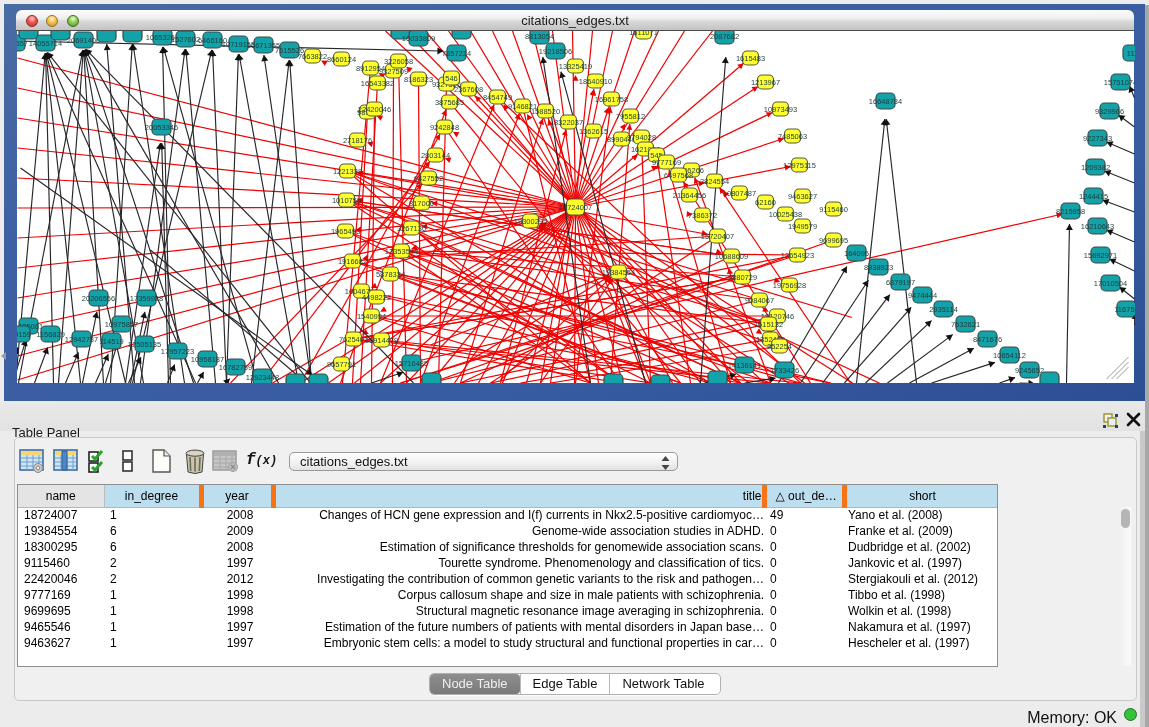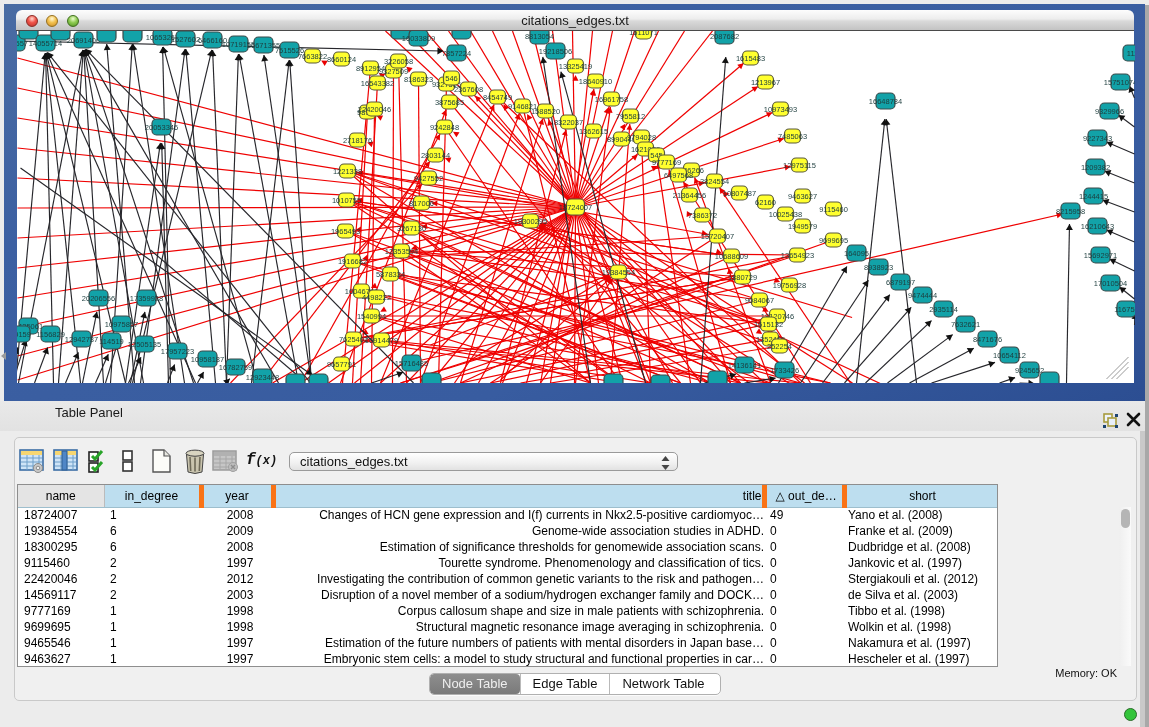--- a/index.html
+++ b/index.html
@@ -12,21 +12,21 @@
   background:linear-gradient(180deg,#fdfdfd 0%,#ededed 45%,#d9d9d9 55%,#c3c3c3 100%);
   border-bottom:1px solid #4a4a4a; }
 #titlebar .title { position:absolute; left:0; right:0; top:3px; text-align:center; font-size:13px; color:#1a1a1a; }
 .tl { position:absolute; top:15px; width:12px; height:12px; border-radius:50%; }
 #tl1 { left:10px; background:radial-gradient(circle at 50% 28%,#ffc9c0 5%,#ef5348 45%,#d9453b 70%,#9e332b 100%); border:0.5px solid #8e2c25;}
 #tl2 { left:30px; background:radial-gradient(circle at 50% 28%,#fff3c8 5%,#f2c14e 45%,#e2a93c 70%,#a87c22 100%); border:0.5px solid #96701e;}
 #tl3 { left:51px; background:radial-gradient(circle at 50% 28%,#e2f7c0 5%,#8ecb52 45%,#72b33c 70%,#497d24 100%); border:0.5px solid #416f1f;}
 #canvas { position:absolute; left:17px; top:31px; width:1117px; height:352px; background:#fff; }
 
 #panelhead { position:absolute; left:0; top:401px; width:1149px; height:30px; background:linear-gradient(180deg,#e9e9e9,#e2e2e2); }
-#panelhead .t { position:absolute; left:12px; top:4px; font-size:13px; color:#1a1a1a;margin-left:43px; }
+#panelhead .t { position:absolute; left:12px; top:24px; font-size:13px; color:#1a1a1a; }
 #inner { position:absolute; left:14px; top:437px; width:1123px; height:264px; background:#f0f0f0; border:1px solid #c9c9c9; border-radius:5px; }
 
 .ic { position:absolute; top:449px; }
 #dropdown { position:absolute; left:289px; top:452px; width:389px; height:19px; border:1px solid #9a9a9a; border-radius:5px;
   background:linear-gradient(180deg,#ffffff,#f0f0f0 60%,#e2e2e2); font-size:13px; color:#111; padding:1px 0 0 10px; }
 
 #tbl { position:absolute; left:17px; top:484px; width:981px; height:183px; background:#fff; border:1px solid #8e8e8e; overflow:hidden; }
 table { border-collapse:collapse; table-layout:fixed; width:1078px; font-size:12px; color:#000; }
 th { background:#bddeef; font-weight:normal; font-size:12px; height:22px; border-right:5px solid #f97316; border-bottom:1px solid #9dbecd; text-align:center; }
 th.c1 { background:#e4e4e4; border-right:1px solid #bbb; }
@@ -37,21 +37,21 @@
 td.c6 { padding-left:4px; } td.c7 { padding-left:7px; }
 
 #sbar { position:absolute; left:1119px; top:507px; width:12px; height:159px; background:linear-gradient(90deg,#efefef,#fafafa); }
 #sthumb { position:absolute; left:1121px; top:509px; width:9px; height:19px; background:#b5b5b5; border-radius:5px; }
 
 #tabs { position:absolute; left:429px; top:673px; width:292px; height:22px; border:1px solid #b0b0b0; border-radius:5px; background:#fff; font-size:13px; display:flex; overflow:hidden; box-shadow:0 1px 0 rgba(255,255,255,.7);}
 #tabs div { padding:2px 12px 0 12px; color:#111; }
 #tabs .sel { background:linear-gradient(180deg,#8e8e8e,#7a7a7a); color:#efefef; border-radius:4px; }
 #tabs .sep { width:1px; padding:0; background:#b9b9b9; }
 
-#mem { position:absolute; right:32px; top:667px; font-size:11px; color:#111; }
+#mem { position:absolute; right:32px; top:709px; font-size:16px; color:#111; }
 #dot { position:absolute; right:12px; top:708px; width:13px; height:13px; border-radius:50%; background:#33c43a; border:1px solid #2a6b2a; }
 #rstrip { position:absolute; left:1145px; top:5px; width:4px; height:722px; background:#a8a8a8; }
 #rstrip2 { position:absolute; left:1140px; top:431px; width:5px; height:296px; background:#c9c9c9; }
 .paneicon { position:absolute; top:412px; }
 #ltri { position:absolute; left:1px; top:352px; width:0; height:0; border-top:4px solid transparent; border-bottom:4px solid transparent; border-right:5px solid #9a9a9a; }
 </style></head><body>
 <div id="stage">
   <div id="frame"></div>
   <div id="titlebar">
       <div class="title">citations_edges.txt</div>
@@ -793,49 +793,40 @@
             <td class="c5">0</td>
             <td class="c6">Franke et al. (2009)</td>
             <td class="c7">5.6E-5</td>
           </tr>
 <tr>
             <td class="c1">18300295</td>
             <td class="c2">6</td>
             <td class="c3">2008</td>
             <td class="c4">Estimation of significance thresholds for genomewide association scans.</td>
             <td class="c5">0</td>
-            <td class="c6">Dudbridge et al. (2008)</td>
+            <td class="c6">Dudbridge et al. (2002)</td>
             <td class="c7">5.9E-5</td>
           </tr>
 <tr>
             <td class="c1">9115460</td>
             <td class="c2">2</td>
             <td class="c3">1997</td>
             <td class="c4">Tourette syndrome. Phenomenology and classification of tics.</td>
             <td class="c5">0</td>
             <td class="c6">Jankovic et al. (1997)</td>
             <td class="c7">5.3E-5</td>
           </tr>
 <tr>
             <td class="c1">22420046</td>
             <td class="c2">2</td>
             <td class="c3">2012</td>
             <td class="c4">Investigating the contribution of common genetic variants to the risk and pathogen…</td>
             <td class="c5">0</td>
             <td class="c6">Stergiakouli et al. (2012)</td>
             <td class="c7">5.5E-5</td>
-          </tr>
-<tr>
-            <td class="c1">14569117</td>
-            <td class="c2">2</td>
-            <td class="c3">2003</td>
-            <td class="c4">Disruption of a novel member of a sodium/hydrogen exchanger family and DOCK…</td>
-            <td class="c5">0</td>
-            <td class="c6">de Silva et al. (2003)</td>
-            <td class="c7">5.3E-5</td>
           </tr>
 <tr>
             <td class="c1">9777169</td>
             <td class="c2">1</td>
             <td class="c3">1998</td>
             <td class="c4">Corpus callosum shape and size in male patients with schizophrenia.</td>
             <td class="c5">0</td>
             <td class="c6">Tibbo et al. (1998)</td>
             <td class="c7">5.3E-5</td>
           </tr>

